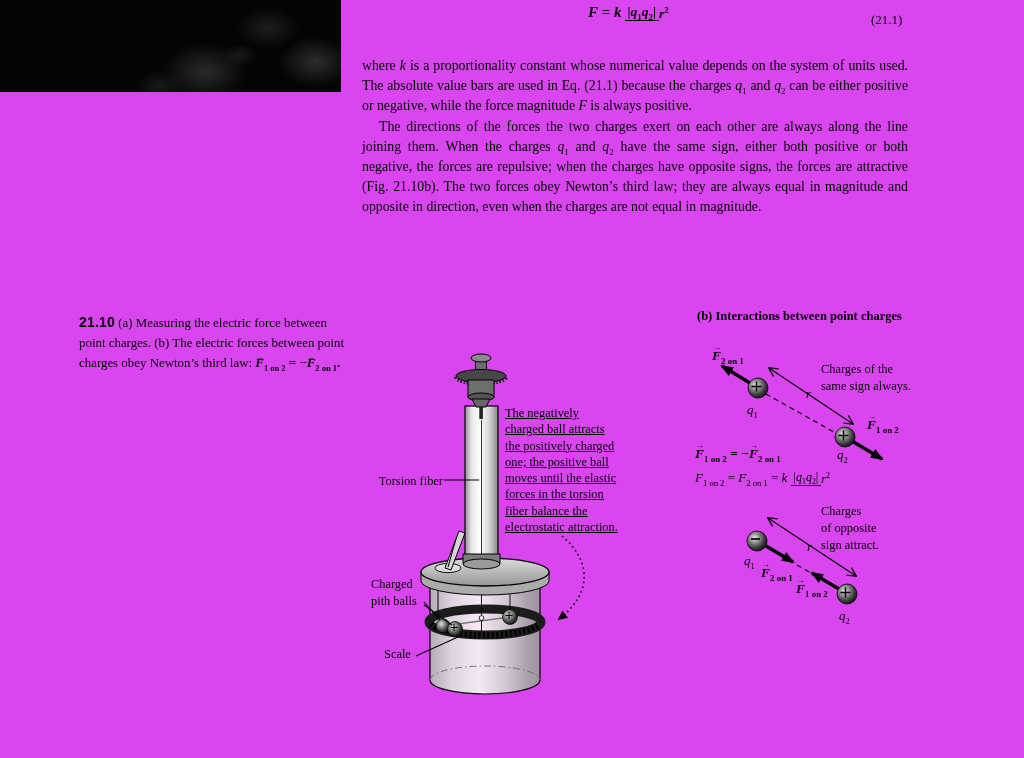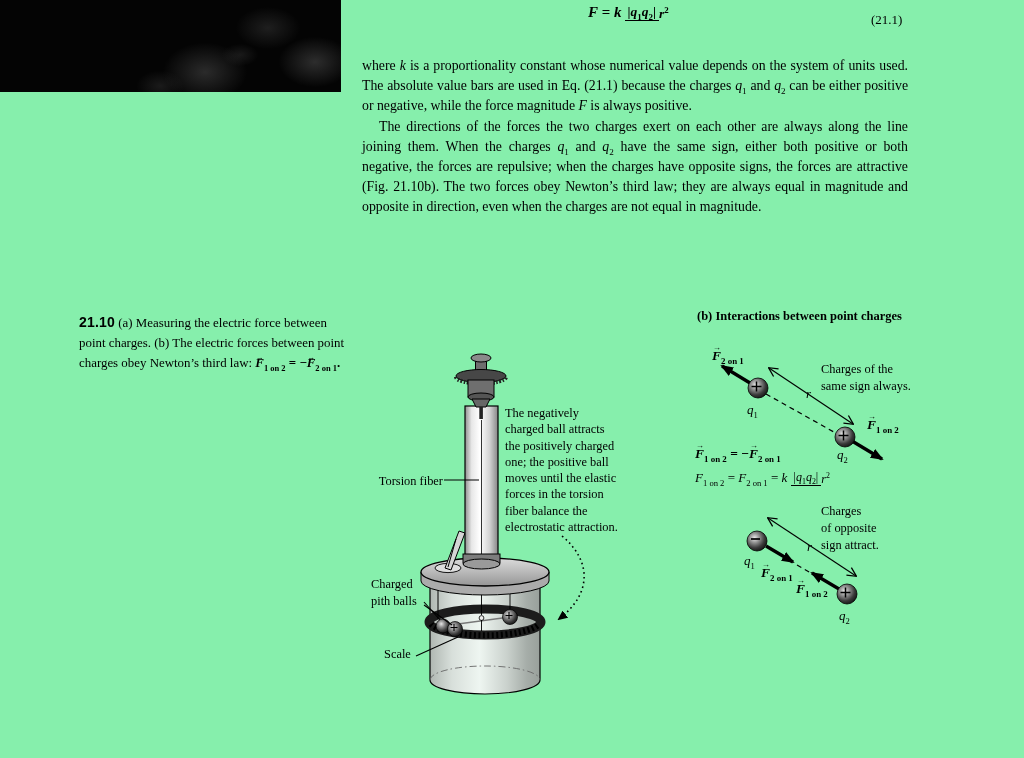--- a/index.html
+++ b/index.html
@@ -1,17 +1,17 @@
 <!DOCTYPE html>
 <html><head>
 <meta charset="utf-8">
 <style>
   html,body{margin:0;padding:0;}
   .page{
-    position:relative; width:1024px; height:758px; background:#86efac;
+    position:relative; width:1024px; height:758px; background:#d946ef;
     font-family:"Liberation Serif","DejaVu Serif",serif; color:#000; overflow:hidden;
   }
   
   .photo{
     position:absolute; left:0; top:0; width:341px; height:92px;
     background:
       radial-gradient(60px 42px at 205px 72px, rgba(90,90,90,.45), transparent 70%),
       radial-gradient(46px 30px at 268px 28px, rgba(70,70,70,.40), transparent 70%),
       radial-gradient(52px 36px at 315px 62px, rgba(95,95,95,.45), transparent 70%),
       radial-gradient(34px 22px at 160px 86px, rgba(60,60,60,.40), transparent 70%),
@@ -32,21 +32,21 @@
   
   .caption{position:absolute; left:79px; top:313px; width:266px; font-size:12.9px; line-height:19.8px;}
   .cap-num{font-family:"Liberation Sans","DejaVu Sans",sans-serif; font-weight:bold; font-size:14px; letter-spacing:.2px;}
   
   .fig-title{position:absolute; font-size:12.5px; line-height:16.8px;}
   .fa-title{left:367px; top:316px; width:256px;}
   .fb-title{left:697px; top:308px; width:250px;font-weight:bold;}
   
   .fa-label{position:absolute; font-size:12.4px; line-height:17px; white-space:pre-line;}
   .lbl-torsion{left:363px; top:473px; width:80px; text-align:right;}
-  .fa-note{position:absolute; left:505px; top:405px; width:162px; font-size:12.4px; line-height:16.3px; white-space:pre-line;}
+  .fa-note{position:absolute; left:505px; top:405px; width:162px; font-size:12.4px; line-height:16.3px; white-space:pre-line;text-decoration:underline;}
   .lbl-pith{left:371px; top:576px;}
   .lbl-scale{left:384px; top:646px;}
   
   .fig-b{position:absolute; left:695px; top:347px; width:329px; height:300px;}
   .fig-b svg{position:absolute; left:0; top:0;}
   .fb-lbl{position:absolute; white-space:pre-line;}
   .flabel{font-size:13.5px; font-weight:bold;}
   .qlabel{font-size:13px;}
   sub{font-size:.66em; line-height:0;}
   sup{font-size:.66em; line-height:0;}

